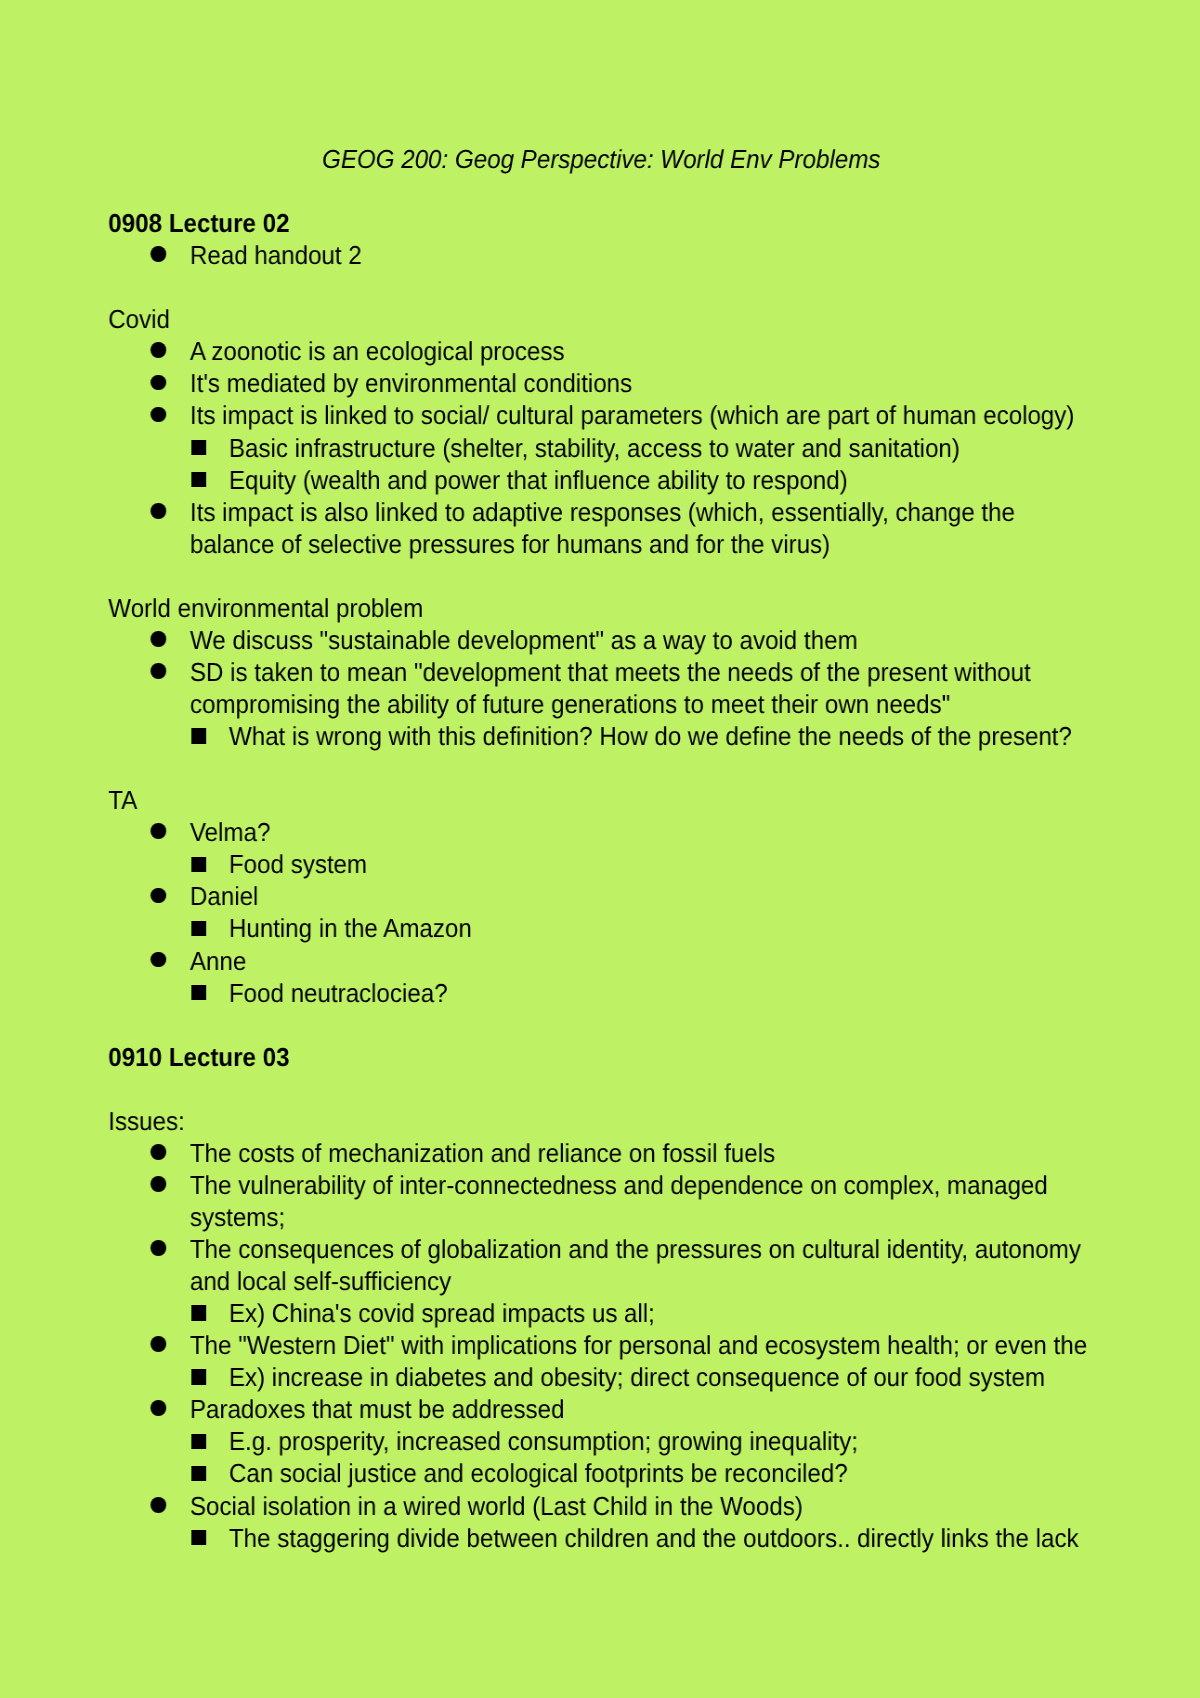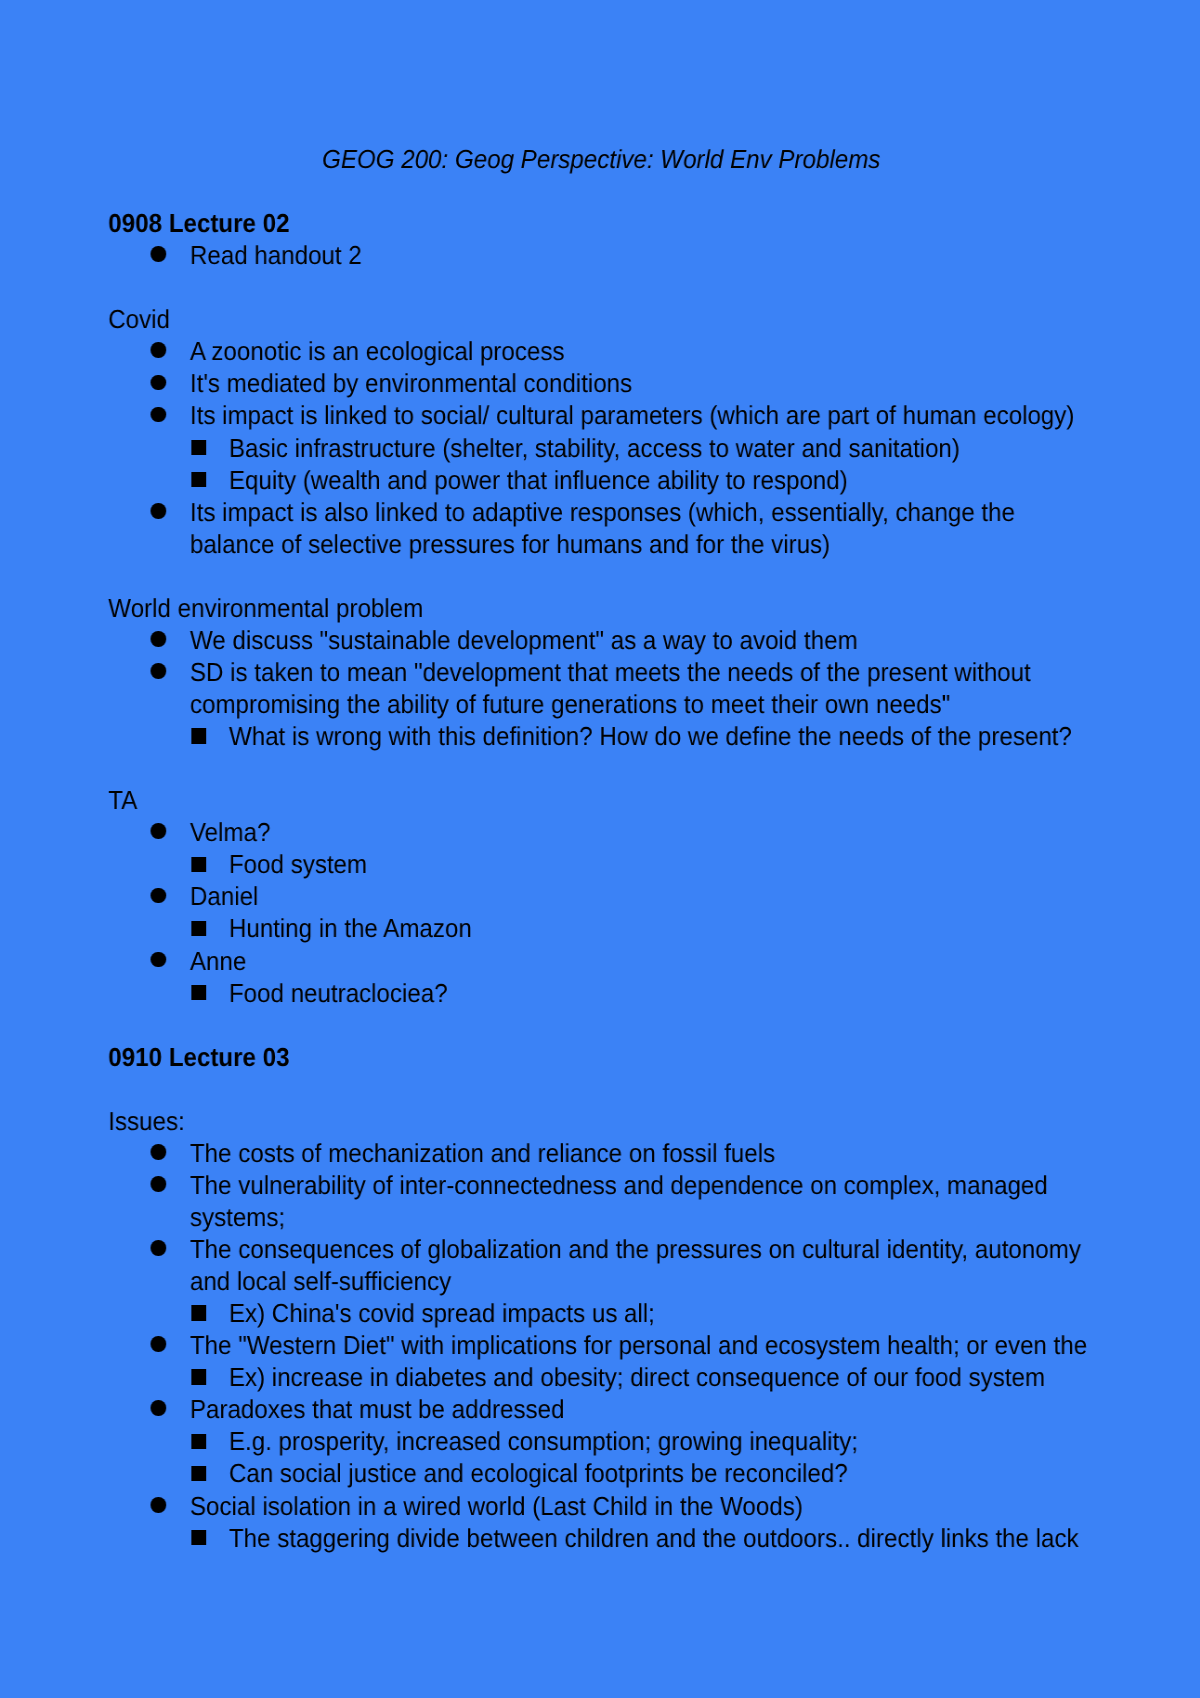--- a/index.html
+++ b/index.html
@@ -11,21 +11,21 @@
     font-size:26px;
     line-height:32.056px;
     color:#000000;
     -webkit-font-smoothing:antialiased;
     text-rendering:geometricPrecision;
   }
   #page {
     position:relative;
     width:1200px; height:1698px;
     overflow:hidden;
-    background:#3b82f6;
+    background:#bef264;
   }
   
   #doc {
     position:absolute; left:0; top:142.5px;
     width:1291.925px;
     transform:scaleX(0.928846);
     transform-origin:0 0;
     will-change:transform;
   }
   .doc-title { text-align:center; font-style:italic; white-space:pre; padding-left:2.6px; }

